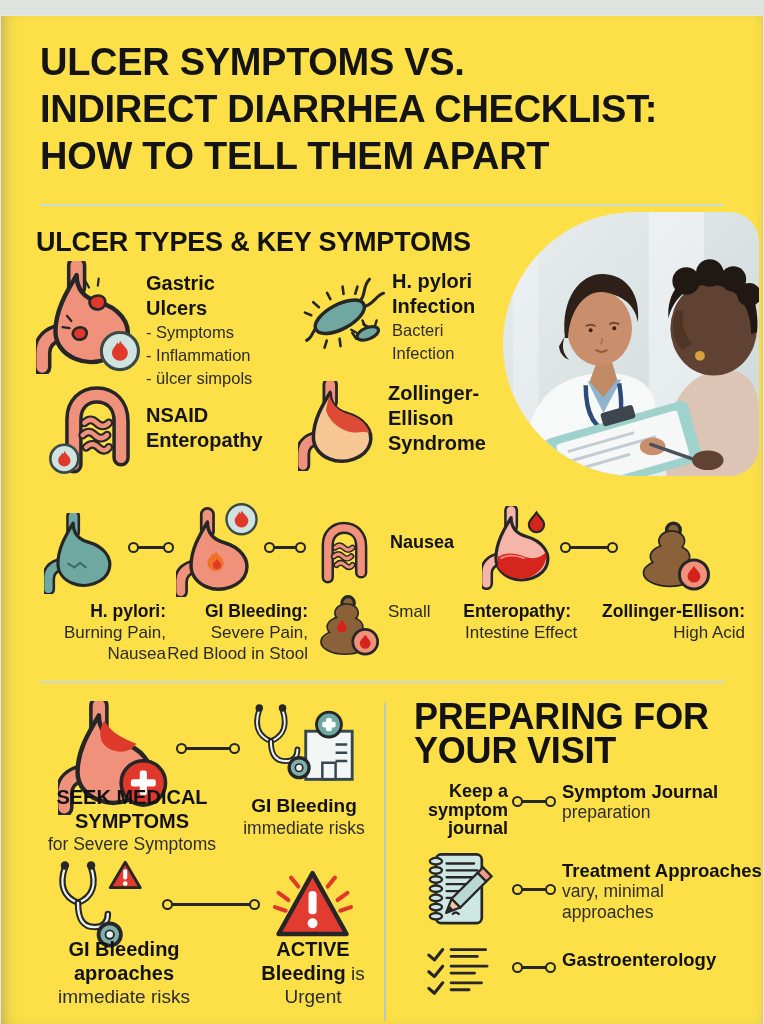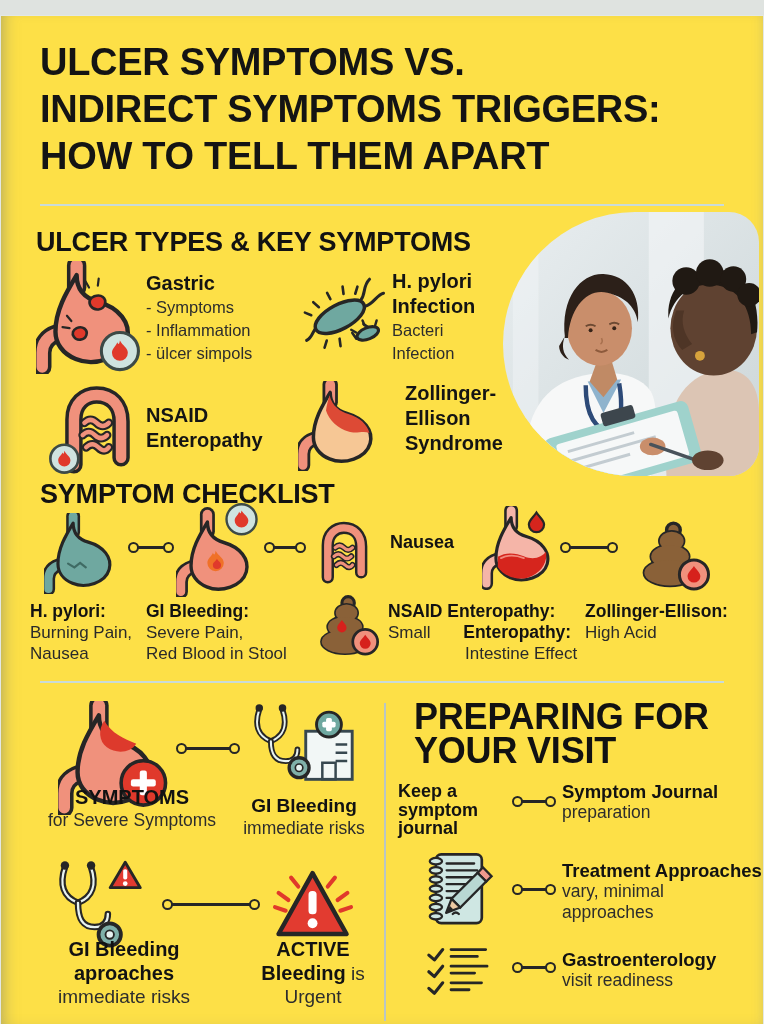--- a/index.html
+++ b/index.html
@@ -10,43 +10,43 @@
                    inset 0 -18px 16px -11px rgba(110,120,118,.45),
                    inset -10px 0 12px -9px rgba(150,158,156,.3)}
   .abs{position:absolute}
   .title{left:40px;top:24px;width:700px;font-size:38px;line-height:47px;font-weight:700;
          color:#141414;letter-spacing:-.3px}
   .h2{font-size:27px;font-weight:700;color:#121212;letter-spacing:-.2px;line-height:31px}
   .hr{height:2px;background:#c9dbd8}
   .vr{width:2px;background:#b9c6c3}
   .item-text .t{font-size:20px;font-weight:700;line-height:25px;color:#141414}
   .item-text .d{font-size:16.5px;line-height:23px;color:#2d2d2d}
-  .cl{font-size:17px;line-height:21px;text-align:left;color:#2a2a2a}
+  .cl{font-size:17px;line-height:21px;text-align:right;color:#2a2a2a}
   .cl .t{font-weight:700;font-size:17.5px;color:#121212}
   .conn{display:flex;align-items:center}
   .conn .dot{width:11px;height:11px;border:2.5px solid #262626;border-radius:50%;
              background:transparent;flex:none;box-sizing:border-box}
   .conn .bar{height:2.5px;background:#262626;flex:1;margin:0 -1px}
   .em{text-align:center}
   .em .b1{font-size:20px;font-weight:700;line-height:24px;color:#121212}
   .em .b2{font-size:19px;font-weight:700;line-height:23px;color:#121212}
   .em .r{font-size:17.5px;line-height:23px;color:#2d2d2d}
-  .prep-left{font-size:18px;font-weight:700;line-height:18.5px;text-align:left;color:#121212}
+  .prep-left{font-size:18px;font-weight:700;line-height:18.5px;text-align:right;color:#121212}
   .prep-right .t{font-size:18.5px;font-weight:700;line-height:21px;color:#121212}
   .prep-right .d{font-size:17.5px;line-height:21px;color:#2d2d2d}
   svg{display:block}
 </style>
 </head>
 <body>
 
 <div class="page">
 
   <div class="abs title">
     <div>ULCER SYMPTOMS VS.</div>
-    <div>INDIRECT SYMPTOMS TRIGGERS:</div>
+    <div>INDIRECT DIARRHEA CHECKLIST:</div>
     <div>HOW TO TELL THEM APART</div>
   </div>
 
   <div class="abs hr" style="left:40px;top:189px;width:684px"></div>
 
   <div class="abs h2" style="left:36px;top:212px">ULCER TYPES &amp; KEY SYMPTOMS</div>
 
   <div class="abs" style="left:503px;top:197px;width:256px;height:264px;border-radius:132px 30px 30px 132px;overflow:hidden">
     <svg viewBox="0 0 260 268" width="256" height="264" preserveAspectRatio="none">
       <defs>
@@ -101,20 +101,21 @@
       <path d="M46 16 C46 34 56 42 70 46 C94 53 108 70 103 89 C97 110 66 120 45 111 C30 105 22 93 22 80 C22 56 34 36 46 16 Z" fill="#f0917c" stroke="#262626" stroke-width="5" stroke-linejoin="round"></path>
       <path d="M66 40 c8 -3 14 2 12 9 c-2 7 -12 8 -16 2 c-3 -5 -1 -9 4 -11 Z" fill="#e0392b" stroke="#262626" stroke-width="3"></path>
       <path d="M46 76 c7 -3 13 2 11 8 c-2 6 -11 7 -14 2 c-3 -4 -1 -8 3 -10 Z" fill="#e0392b" stroke="#262626" stroke-width="3"></path>
       <path d="M60 30 l-4 -7 M70 28 l1 -8 M40 68 l-5 -6 M38 76 l-8 -1" stroke="#262626" stroke-width="2.5" stroke-linecap="round"></path>
       <circle cx="95" cy="102" r="21" fill="#cfe3e0" stroke="#3c4a47" stroke-width="3.5"></circle>
       <path d="M95 90 c3 6 9 8 9 14 a9 9 0 1 1 -18 0 c0 -5 5 -8 6 -12 c1 2 2 4 3 -2 Z" fill="#e0392b"></path>
     </svg>
   </span>
   <div class="abs item-text" style="left:146px;top:256px;width:150px">
     <div class="t">Gastric</div>
+    <div class="t">Ulcers</div>
     <div class="d">- Symptoms</div>
     <div class="d">- Inflammation</div>
     <div class="d">- ülcer simpols</div>
   </div>
 
   <span class="abs" style="left:296px;top:252px">
     <svg viewBox="0 0 105 95" width="92" height="83">
       <path d="M74 38 C80 30 76 22 84 14 M79 45 C89 42 92 32 100 30" stroke="#262626" stroke-width="3.5" fill="none" stroke-linecap="round"></path>
       <path d="M26 66 C18 72 20 80 12 84" stroke="#262626" stroke-width="3.5" fill="none" stroke-linecap="round"></path>
       <g transform="rotate(-28 50 57)">
@@ -152,27 +153,26 @@
   <span class="abs" style="left:298px;top:366px">
     <svg viewBox="0 0 120 128" width="84" height="90">
       <path d="M24 82 C12 86 7 94 7 104 L7 120" stroke="#262626" stroke-width="21" fill="none" stroke-linecap="round"></path>
       <path d="M24 82 C12 86 7 94 7 104 L7 120" stroke="#f0917c" stroke-width="13" fill="none" stroke-linecap="round"></path>
       <path d="M46 5 L46 30" stroke="#262626" stroke-width="22" fill="none" stroke-linecap="round"></path>
       <path d="M46 5 L46 30" stroke="#f0917c" stroke-width="14" fill="none" stroke-linecap="round"></path>
       <path d="M46 16 C46 34 56 42 70 46 C94 53 108 70 103 89 C97 110 66 120 45 111 C30 105 22 93 22 80 C22 56 34 36 46 16 Z" fill="#f6c795" stroke="#262626" stroke-width="5" stroke-linejoin="round"></path>
       <path d="M45 20 C49 36 60 43 72 47 C88 52 99 62 102 74 C92 70 84 76 72 72 C58 68 44 56 40 42 C41 34 43 27 45 20 Z" fill="#dd4a35"></path>
     </svg>
   </span>
-  <div class="abs item-text" style="left:405px;top:366px;width:140px">
+  <div class="abs item-text" style="left:388px;top:366px;width:140px">
     <div class="t">Zollinger-</div>
     <div class="t">Ellison</div>
     <div class="t">Syndrome</div>
   </div>
 
-  <div class="abs h2" style="left:40px;top:464px">SYMPTOM CHECKLIST</div>
 
   <span class="abs" style="left:44px;top:498px">
     <svg viewBox="0 0 120 128" width="76" height="81">
       <path d="M24 82 C12 86 7 94 7 104 L7 120" stroke="#262626" stroke-width="21" fill="none" stroke-linecap="round"></path>
       <path d="M24 82 C12 86 7 94 7 104 L7 120" stroke="#6fa8a0" stroke-width="13" fill="none" stroke-linecap="round"></path>
       <path d="M46 5 L46 30" stroke="#262626" stroke-width="22" fill="none" stroke-linecap="round"></path>
       <path d="M46 5 L46 30" stroke="#6fa8a0" stroke-width="14" fill="none" stroke-linecap="round"></path>
       <path d="M46 16 C46 34 56 42 70 46 C94 53 108 70 103 89 C97 110 66 120 45 111 C30 105 22 93 22 80 C22 56 34 36 46 16 Z" fill="#6fa8a0" stroke="#262626" stroke-width="5" stroke-linejoin="round"></path>
       <path d="M38 80 l10 6 l9 -7 l9 7" stroke="#3f6b64" stroke-width="3.5" fill="none" stroke-linecap="round"></path>
     </svg>
@@ -258,21 +258,20 @@
       <ellipse cx="50" cy="64" rx="30" ry="15" fill="#8a6138" stroke="#262626" stroke-width="4"></ellipse>
       <ellipse cx="52" cy="27" rx="14" ry="11" fill="#8a6138"></ellipse>
       <ellipse cx="50" cy="45" rx="22" ry="13" fill="#8a6138"></ellipse>
       <ellipse cx="50" cy="64" rx="30" ry="15" fill="#8a6138"></ellipse>
       <path d="M46 36 c2.5 4 6 6 6 10 a6 6 0 1 1 -12 0 c0 -4 3.5 -6 6 -10 Z" fill="#d6211c"></path>
       <circle cx="76" cy="64" r="16" fill="#f0917c" stroke="#262626" stroke-width="3.5"></circle>
       <path d="M76 55 c3 4.5 7 7 7 11 a7 7 0 1 1 -14 0 c0 -4 4 -6.5 7 -11 Z" fill="#d6211c"></path>
     </svg>
   </span>
   <div class="abs cl" style="left:388px;top:586px;width:196px;text-align:left">
-    <div class="t">NSAID Enteropathy:</div>
     <div>
       <span>Small</span>
       <span class="t" style="margin-left:28px">Enteropathy:</span>
     </div>
     <div style="padding-left:77px">Intestine Effect</div>
   </div>
   <div class="abs cl" style="left:585px;top:586px;width:160px">
     <div class="t">Zollinger-Ellison:</div>
     <div>High Acid</div>
   </div>
@@ -310,20 +309,21 @@
       <path d="M16 8 C10 26 14 40 30 46 C46 40 50 26 44 8" stroke="#e8f3f1" stroke-width="2.5" fill="none" stroke-linecap="round"></path>
       <path d="M30 46 C30 60 34 70 48 70 C58 70 62 64 62 56" stroke="#262626" stroke-width="7" fill="none" stroke-linecap="round"></path>
       <path d="M30 46 C30 60 34 70 48 70 C58 70 62 64 62 56" stroke="#e8f3f1" stroke-width="2.5" fill="none" stroke-linecap="round"></path>
       <circle cx="64" cy="78" r="12" fill="#7fb0a9" stroke="#262626" stroke-width="4"></circle>
       <circle cx="64" cy="78" r="4.5" fill="#e8f3f1" stroke="#262626" stroke-width="2"></circle>
       <circle cx="16" cy="6" r="4.5" fill="#262626"></circle>
         <circle cx="44" cy="6" r="4.5" fill="#262626"></circle>
     </svg>
   </span>
   <div class="abs em" style="left:26px;top:770px;width:212px">
+    <div class="b1">SEEK MEDICAL</div>
     <div class="b1">SYMPTOMS</div>
     <div class="r">for Severe Symptoms</div>
   </div>
   <div class="abs em" style="left:228px;top:779px;width:152px">
     <div class="b2">GI Bleeding</div>
     <div class="r">immediate risks</div>
   </div>
 
   <span class="abs" style="left:50px;top:843px">
     <svg viewBox="0 0 120 105" width="112" height="98">
@@ -427,16 +427,15 @@
       <path d="M36 8 H86 M36 18 H74 M36 32 H88 M36 42 H70 M36 56 H80 M36 66 H62" stroke="#262626" stroke-width="4" stroke-linecap="round"></path>
     </svg>
   </span>
   <div class="abs conn" style="left:512px;top:947px;width:44px">
     <i class="dot"></i>
       <i class="bar"></i>
       <i class="dot"></i>
   </div>
   <div class="abs prep-right" style="left:562px;top:934px;width:200px">
     <div class="t">Gastroenterology</div>
-    <div class="d">visit readiness</div>
   </div>
 
 </div>
 
 </body></html>

